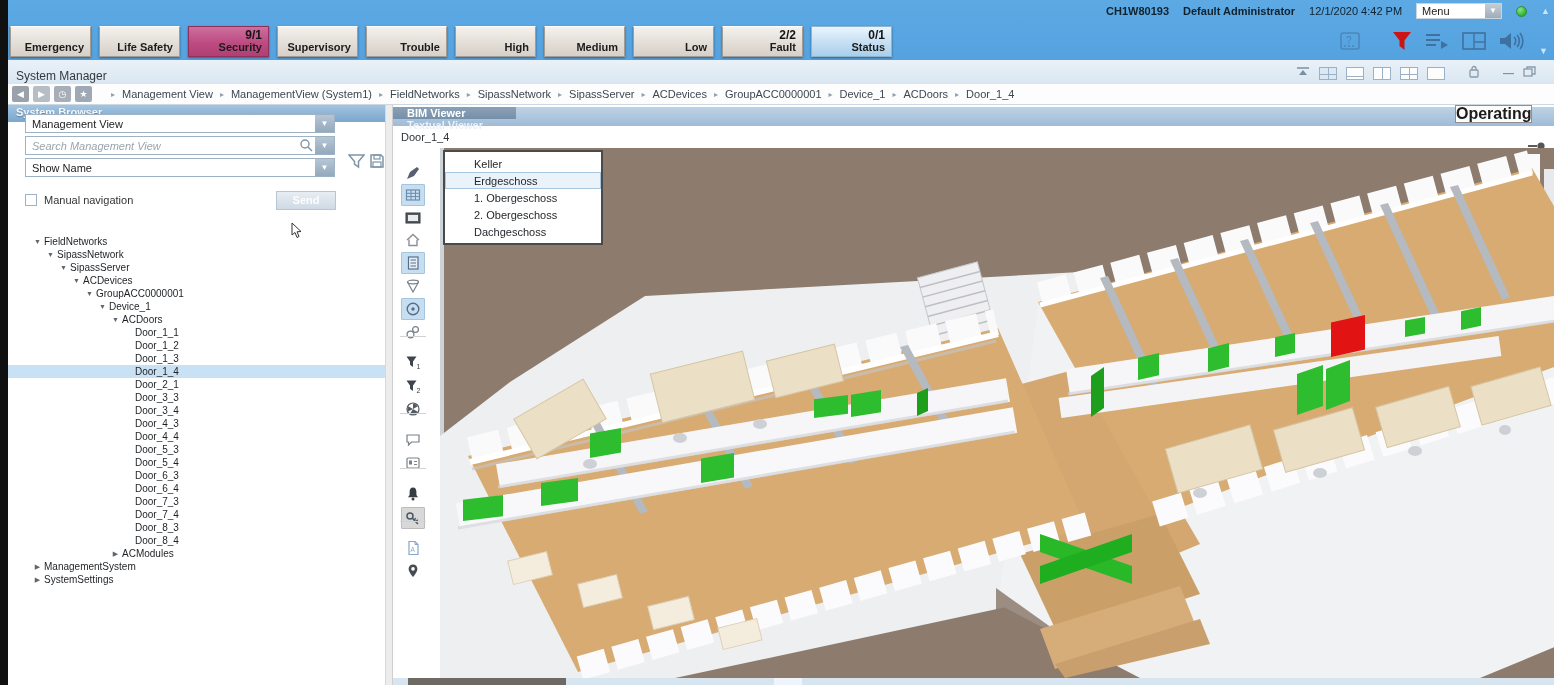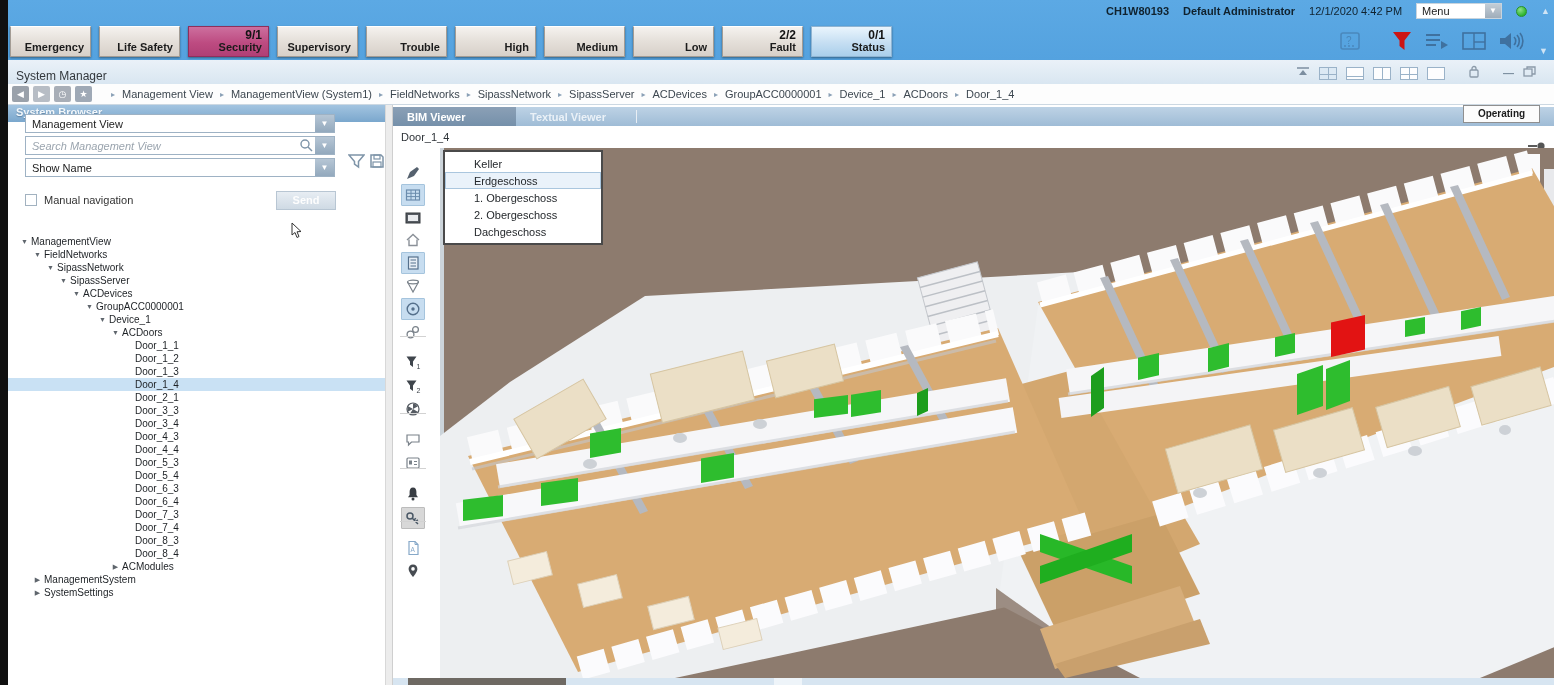--- a/index.html
+++ b/index.html
@@ -78,27 +78,27 @@
   .tree-arrow { font-size:7px; color:#5f666d; width:13px; text-align:center; flex:0 0 13px; }
   #cursor-arrow { position:absolute; left:283px; top:117px; z-index:40; }
 
   
   #splitter { position:absolute; left:377px; top:0; width:8px; height:580px; background:#ececec;
     border-left:1px solid #d8d8d8; border-right:1px solid #cfcfcf; }
 
   
   #viewer { position:absolute; left:385px; top:0; width:1161px; height:580px; background:#fff; }
   #tab-bar { position:absolute; left:0; top:2px; width:1161px; height:19px;
-    background:linear-gradient(#bdd2e5,#9fbcd6); display:flex; }
+    background:linear-gradient(#bdd2e5,#9fbcd6); display:flex;flex-direction:column; }
   .vtab { height:19px; font-size:11px; font-weight:bold; display:flex; align-items:center; padding:0 14px; width:123px; }
   .vtab.active { background:linear-gradient(#8ba0b6,#7590aa); color:#fff; }
   .vtab.inactive { color:#eaf1f7; width:120px; }
   #tab-sep { width:1px; height:13px; background:#e8eef4; margin-top:3px; }
-  #operating-btn { position:absolute; right:14px; top:0px; width:77px; height:18px; background:#fcfcfc;
-    border:1px solid #8f8f8f; font-size:10px; font-weight:bold; color:#1c1c1c; text-align:center; line-height:16px; }
+  #operating-btn { position:absolute; right:22px; top:0px; width:77px; height:18px; background:#fcfcfc;
+    border:1px solid #8f8f8f; font-size:16px; font-weight:bold; color:#1c1c1c; text-align:center; line-height:16px; }
   #object-label { position:absolute; left:8px; top:26px; font-size:11px; color:#2e3338; }
   #pane-handle { position:absolute; right:8px; top:31px; width:18px; height:8px; }
 
   
   #v-toolbar { position:absolute; left:3px; top:43px; width:36px; }
   .tool-cell { position:absolute; left:5px; width:24px; height:22px; display:flex; align-items:center; justify-content:center; border-radius:1px; }
   .tool-cell.sel-blue { background:#c7ddf0; border:1px solid #a5c4dd; }
   .tool-cell.sel-gray { background:#d8d8d8; border:1px solid #bcbcbc; }
   .tool-sep { position:absolute; left:4px; width:26px; height:1px; background:#d2d2d2; }
 
@@ -318,25 +318,20 @@
         <span class="dd-arrow">▼</span>
       </div>
 
       <div id="manual-row">
         <span id="manual-cb"></span>
         <span>Manual navigation</span>
       </div>
       <div id="send-btn">Send</div>
 
       <div id="sb-tree">
-          <div class="tree-row">
-            <span style="width:10px;flex:0 0 10px;"></span>
-            <span class="tree-arrow">▼</span>
-            <span>ManagementView</span>
-          </div>
           <div class="tree-row">
             <span style="width:23px;flex:0 0 23px;"></span>
             <span class="tree-arrow">▼</span>
             <span>FieldNetworks</span>
           </div>
           <div class="tree-row">
             <span style="width:36px;flex:0 0 36px;"></span>
             <span class="tree-arrow">▼</span>
             <span>SipassNetwork</span>
           </div>

